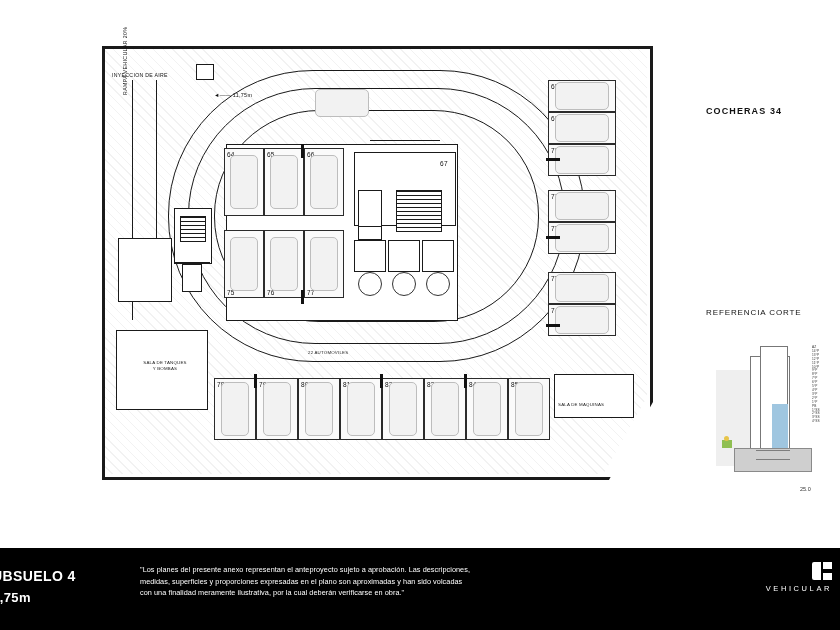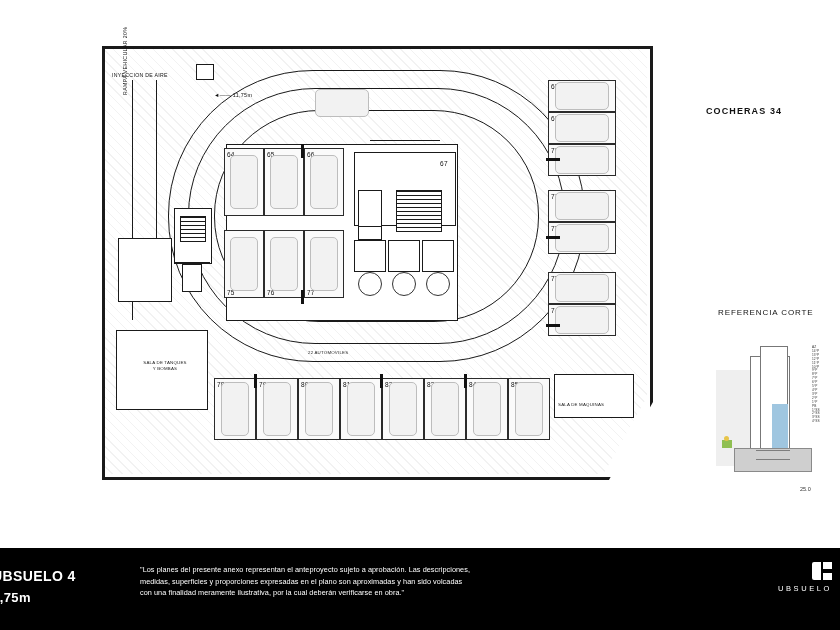--- a/index.html
+++ b/index.html
@@ -89,21 +89,21 @@
 
   .dim-arrow{position:absolute;font-size:5.4px;color:#111;letter-spacing:.3px;white-space:nowrap;}
 
   
   .cocheras{
     position:absolute;left:706px;top:106px;
     font-size:9px;letter-spacing:1.1px;color:#111;font-weight:bold;white-space:nowrap;
   }
   .ref-corte{
     position:absolute;left:706px;top:308px;
-    font-size:8px;letter-spacing:.9px;color:#111;white-space:nowrap;margin-left:12px;
+    font-size:8px;letter-spacing:.9px;color:#111;white-space:nowrap;
   }
   .section-img{position:absolute;left:716px;top:340px;width:110px;height:130px;}
   .sec-bg{position:absolute;left:0;top:30px;width:56px;height:96px;background:#efefef;}
   .sec-tower{position:absolute;left:34px;top:16px;width:38px;height:92px;background:#fff;border:.6px solid #777;}
   .sec-tower2{position:absolute;left:44px;top:6px;width:26px;height:102px;background:#fff;border:.6px solid #777;}
   .sec-floors{position:absolute;left:44px;top:6px;width:26px;height:102px;
     background:repeating-linear-gradient(to bottom,#9a9a9a 0 .5px,transparent .5px 5px);}
   .sec-blue{position:absolute;left:56px;top:64px;width:16px;height:44px;background:#9fc6e0;}
   .sec-base{position:absolute;left:18px;top:108px;width:76px;height:22px;background:#cfcfcf;border:.5px solid #8a8a8a;}
   .sec-base-lines{position:absolute;left:40px;top:110px;width:34px;height:18px;
@@ -326,16 +326,16 @@
   <div class="footer"></div>
   <div class="f-title">UBSUELO 4</div>
   <div class="f-sub">1,75m</div>
   <div class="f-legal">"Los planes del presente anexo representan el anteproyecto sujeto a aprobación. Las descripciones, medidas, superficies y proporciones expresadas en el plano son aproximadas y han sido volcadas con una finalidad meramente ilustrativa, por la cual deberán verificarse en obra."</div>
   <div class="brand">
     <span class="brand-mark">
       <span class="bm1"></span>
         <span class="bm2"></span>
         <span class="bm3"></span>
     </span>
-    <div class="brand-sub">UBSUELO</div>
+    <div class="brand-sub">VEHICULAR</div>
   </div>
 
 </div>
 
 </body></html>

